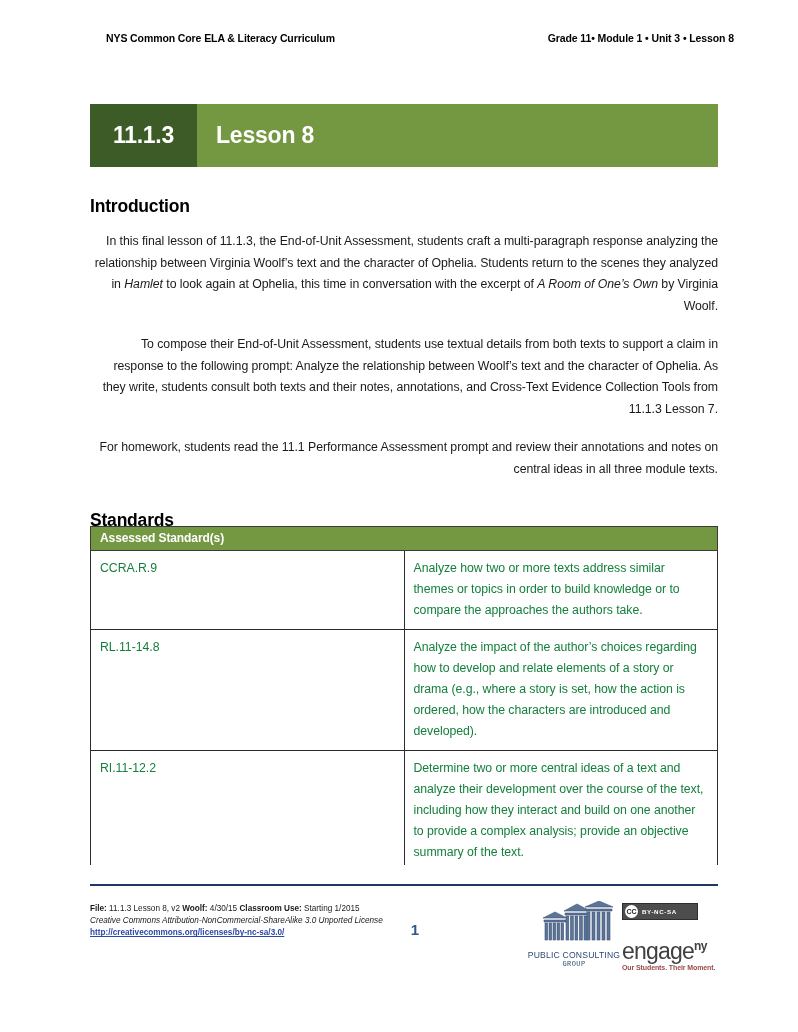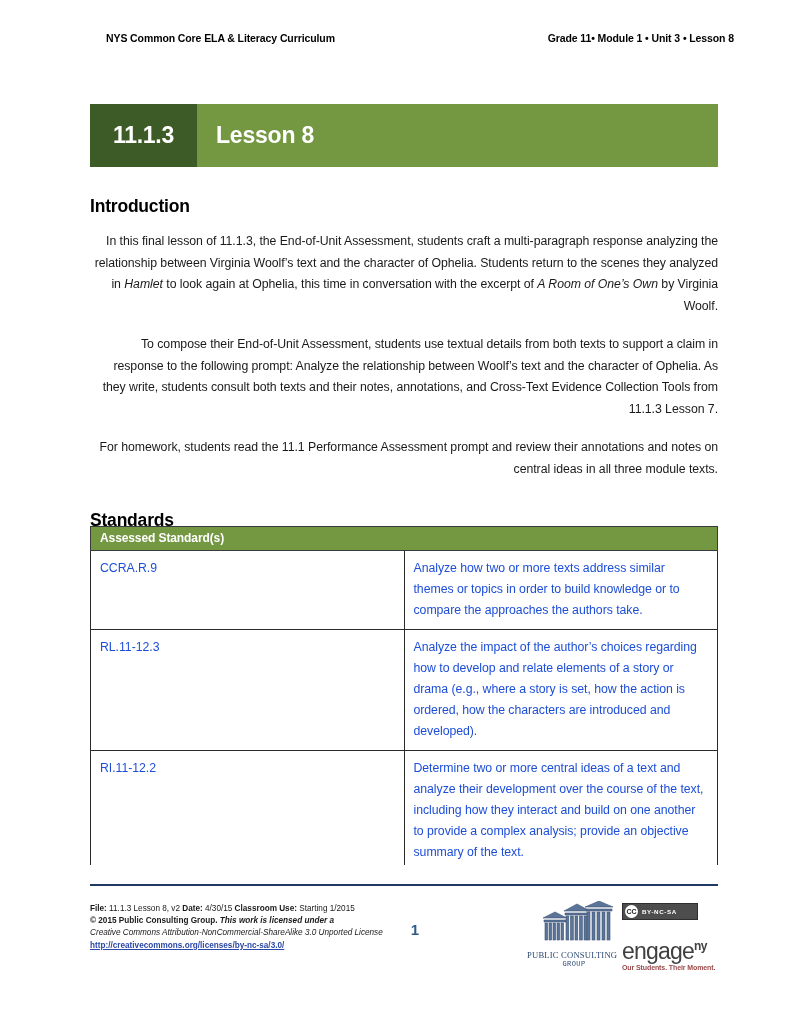--- a/index.html
+++ b/index.html
@@ -117,21 +117,21 @@
     padding: 4px 8px 5px 9px;
     border: 1px solid #3a3a3a;
     font-size: 12px;
     letter-spacing: -0.1px;
   }
   table.standards-table td {
     border: 1px solid #2b2b2b;
     vertical-align: top;
     padding: 7px 9px 8px 9px;
     line-height: 21px;
-    color: #1d4ed8;
+    color: #15803d;
     letter-spacing: -0.05px;
   }
   td.std-code { width: 107px; }
   td.std-desc { width: 500px; }
   .table-clip {
     position: absolute;
     top: 526px;
     left: 90px;
     width: 630px;
     height: 339px;
@@ -243,23 +243,24 @@
     letter-spacing: -0.5px;
   }
   .engage-tag {
     font-size: 7px;
     color: #9a4a4a;
     font-weight: bold;
     letter-spacing: -0.1px;
     margin-top: 1px;
   }
   .pcg-text {
-    font-family: Liberation Serif, serif;
+    font-family: Liberation Sans, sans-serif;
     color: #2e4a72;
     font-size: 8.6px;
+    text-align: center;
     letter-spacing: 0.2px;
     margin-top: 1px;
   }
   .pcg-sub {
     font-family: Liberation Mono, monospace;
     color: #2e4a72;
     font-size: 7px;
     text-align: center;
     letter-spacing: 0.4px;
   }
@@ -298,39 +299,38 @@
         <tr>
           <th colspan="2">Assessed Standard(s)</th>
         </tr>
       </thead>
       <tbody>
         <tr>
           <td class="std-code">CCRA.R.9</td>
           <td class="std-desc">Analyze how two or more texts address similar themes or topics in order to build knowledge or to compare the approaches the authors take.</td>
         </tr>
         <tr>
-          <td class="std-code">RL.11-12.3</td>
+          <td class="std-code">RL.11-14.8</td>
           <td class="std-desc">Analyze the impact of the author’s choices regarding how to develop and relate elements of a story or drama (e.g., where a story is set, how the action is ordered, how the characters are introduced and developed).</td>
         </tr>
         <tr>
           <td class="std-code">RI.11-12.2</td>
           <td class="std-desc">Determine two or more central ideas of a text and analyze their development over the course of the text, including how they interact and build on one another to provide a complex analysis; provide an objective summary of the text.</td>
         </tr>
 
       </tbody>
     </table>
   </div>
 
   <div class="footer-rule"></div>
 
   <div class="footer">
 
     <div class="footer-left">
-      <div class="line"><b>File:</b><span> 11.1.3 Lesson 8, v2 </span><b>Date:</b><span> 4/30/15 </span><b>Classroom Use:</b><span> Starting 1/2015</span></div>
-      <div class="line copy"><span>© 2015 Public Consulting Group. </span><i>This work is licensed under a</i></div>
+      <div class="line"><b>File:</b><span> 11.1.3 Lesson 8, v2 </span><b>Woolf:</b><span> 4/30/15 </span><b>Classroom Use:</b><span> Starting 1/2015</span></div>
       <div class="line italic">Creative Commons Attribution-NonCommercial-ShareAlike 3.0 Unported License</div>
       <div class="line"><a class="footer-url" href="#">http://creativecommons.org/licenses/by-nc-sa/3.0/</a></div>
     </div>
 
     <div class="page-number">1</div>
 
     <div class="logo-pcg">
       <svg width="94" height="44" viewBox="0 0 94 44">
         <g fill="#5b7498" stroke="#3e5575" stroke-width="0.6">
 

